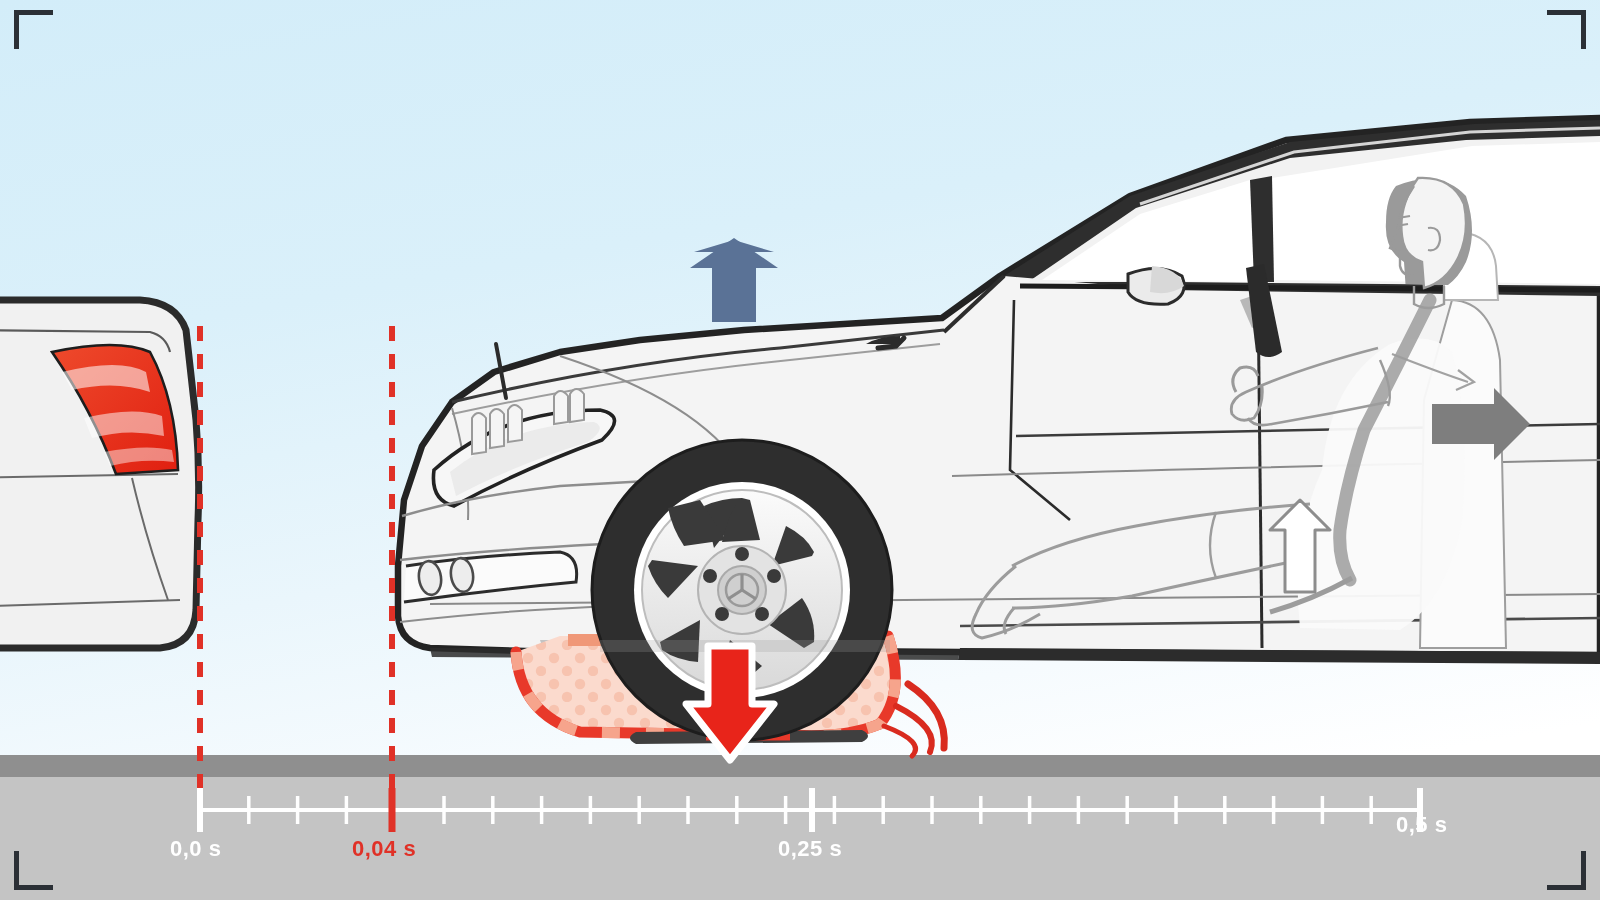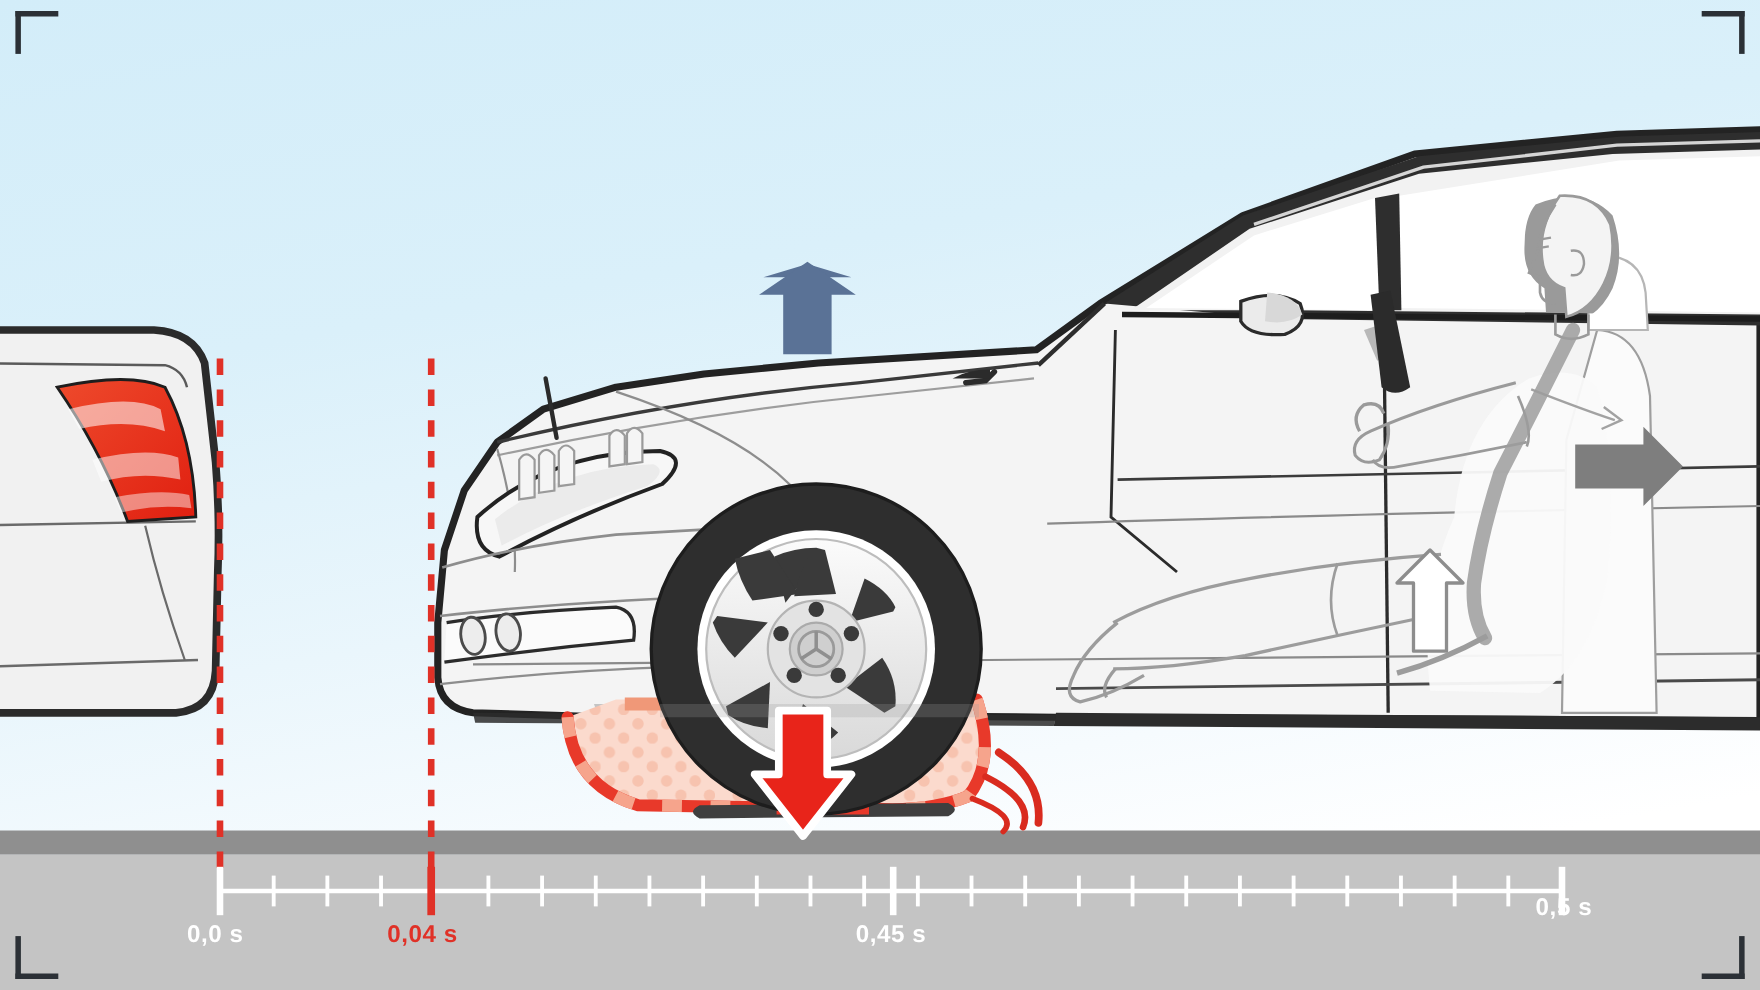--- a/index.html
+++ b/index.html
@@ -305,20 +305,20 @@
     <g>
       <line x1="200" y1="788" x2="200" y2="832" stroke="#ffffff" stroke-width="6"></line>
       <line x1="392" y1="788" x2="392" y2="832" stroke="#e03127" stroke-width="7"></line>
       <line x1="812" y1="788" x2="812" y2="832" stroke="#ffffff" stroke-width="6"></line>
       <line x1="1420" y1="788" x2="1420" y2="832" stroke="#ffffff" stroke-width="6"></line>
     </g>
   </svg>
 
   <div class="tl-label tl-white" style="left:170px;top:836px;">0,0 s</div>
   <div class="tl-label tl-red" style="left:352px;top:836px;">0,04 s</div>
-  <div class="tl-label tl-white" style="left:778px;top:836px;">0,45 s</div>
+  <div class="tl-label tl-white" style="left:778px;top:836px;">0,25 s</div>
   <div class="tl-label tl-white" style="left:1396px;top:812px;">0,5 s</div>
 
   <div class="corner c-tl"></div>
   <div class="corner c-tr"></div>
   <div class="corner c-bl"></div>
   <div class="corner c-br"></div>
 </div>
 
 </body></html>

